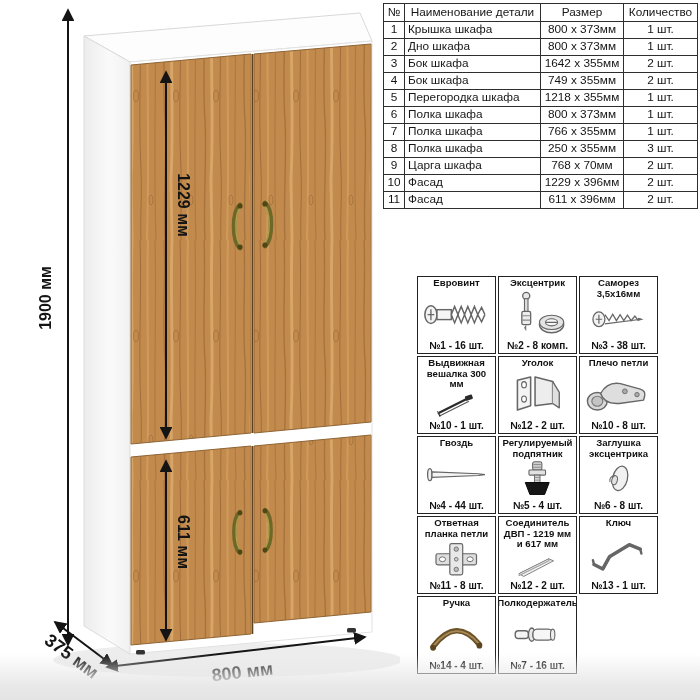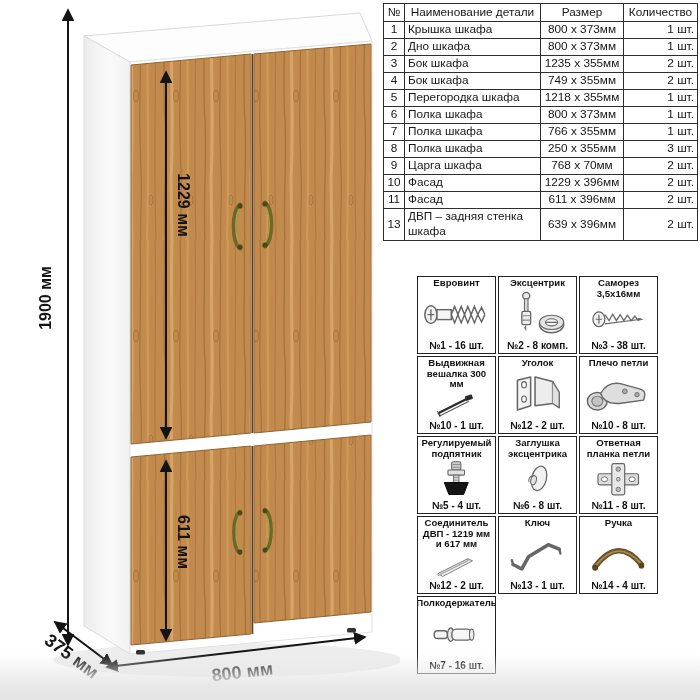--- a/index.html
+++ b/index.html
@@ -23,21 +23,21 @@
   }
   .parts-table th,.parts-table td{
     border:1px solid #2e2e2e;padding:0 3px;box-sizing:border-box;
     font-weight:normal;vertical-align:middle;
   }
   .parts-table th{height:18px;text-align:center}
   .parts-table td{height:17px}
   .c-num{width:21px;text-align:center}
   .c-name{width:136px;text-align:left}
   .c-size{width:83px;text-align:center}
-  .c-qty{width:74px;text-align:right}
+  .c-qty{width:74px;text-align:center}
 
   
   .hw-grid{
     position:absolute;left:417px;top:276px;width:286px;
     display:grid;grid-template-columns:repeat(3,79px);grid-auto-rows:78px;gap:2px;
   }
   .hw-cell{
     border:1.6px solid #222;background:#fff;box-sizing:border-box;
     display:flex;flex-direction:column;align-items:center;
     padding:1px 1px 2px;overflow:hidden;
@@ -261,21 +261,21 @@
       <tr>
         <td class="c-num">2</td>
         <td class="c-name">Дно шкафа</td>
         <td class="c-size">800 x 373мм</td>
         <td class="c-qty">1 шт.</td>
       </tr>
 
       <tr>
         <td class="c-num">3</td>
         <td class="c-name">Бок шкафа</td>
-        <td class="c-size">1235 x 355мм</td>
+        <td class="c-size">1642 x 355мм</td>
         <td class="c-qty">2 шт.</td>
       </tr>
 
       <tr>
         <td class="c-num">4</td>
         <td class="c-name">Бок шкафа</td>
         <td class="c-size">749 x 355мм</td>
         <td class="c-qty">2 шт.</td>
       </tr>
 
@@ -322,26 +322,20 @@
       </tr>
 
       <tr>
         <td class="c-num">11</td>
         <td class="c-name">Фасад</td>
         <td class="c-size">611 x 396мм</td>
         <td class="c-qty">2 шт.</td>
       </tr>
 
 
-      <tr>
-        <td class="c-num">13</td>
-        <td class="c-name">ДВП – задняя стенка шкафа</td>
-        <td class="c-size">639 x 396мм</td>
-        <td class="c-qty">2 шт.</td>
-      </tr>
     </tbody>
 </table>
 
 <div class="hw-grid">
 
     <div class="hw-cell">
       <div class="hw-title">Евровинт</div>
       <svg class="hw-icon" viewBox="0 0 64 44" preserveAspectRatio="xMidYMid meet">
         <use href="#euroscrew-icon"></use>
       </svg>
@@ -381,20 +375,27 @@
     </div>
 
     <div class="hw-cell">
       <div class="hw-title">Плечо петли</div>
       <svg class="hw-icon" viewBox="0 0 64 44" preserveAspectRatio="xMidYMid meet">
         <use href="#hinge-arm-icon"></use>
       </svg>
       <div class="hw-count">№10 - 8 шт.</div>
     </div>
 
+    <div class="hw-cell">
+      <div class="hw-title">Гвоздь</div>
+      <svg class="hw-icon" viewBox="0 0 64 44" preserveAspectRatio="xMidYMid meet">
+        <use href="#nail-icon"></use>
+      </svg>
+      <div class="hw-count">№4 - 44 шт.</div>
+    </div>
 
     <div class="hw-cell">
       <div class="hw-title">Регулируемый подпятник</div>
       <svg class="hw-icon" viewBox="0 0 64 44" preserveAspectRatio="xMidYMid meet">
         <use href="#adjustable-foot-icon"></use>
       </svg>
       <div class="hw-count">№5 - 4 шт.</div>
     </div>
 
     <div class="hw-cell">

